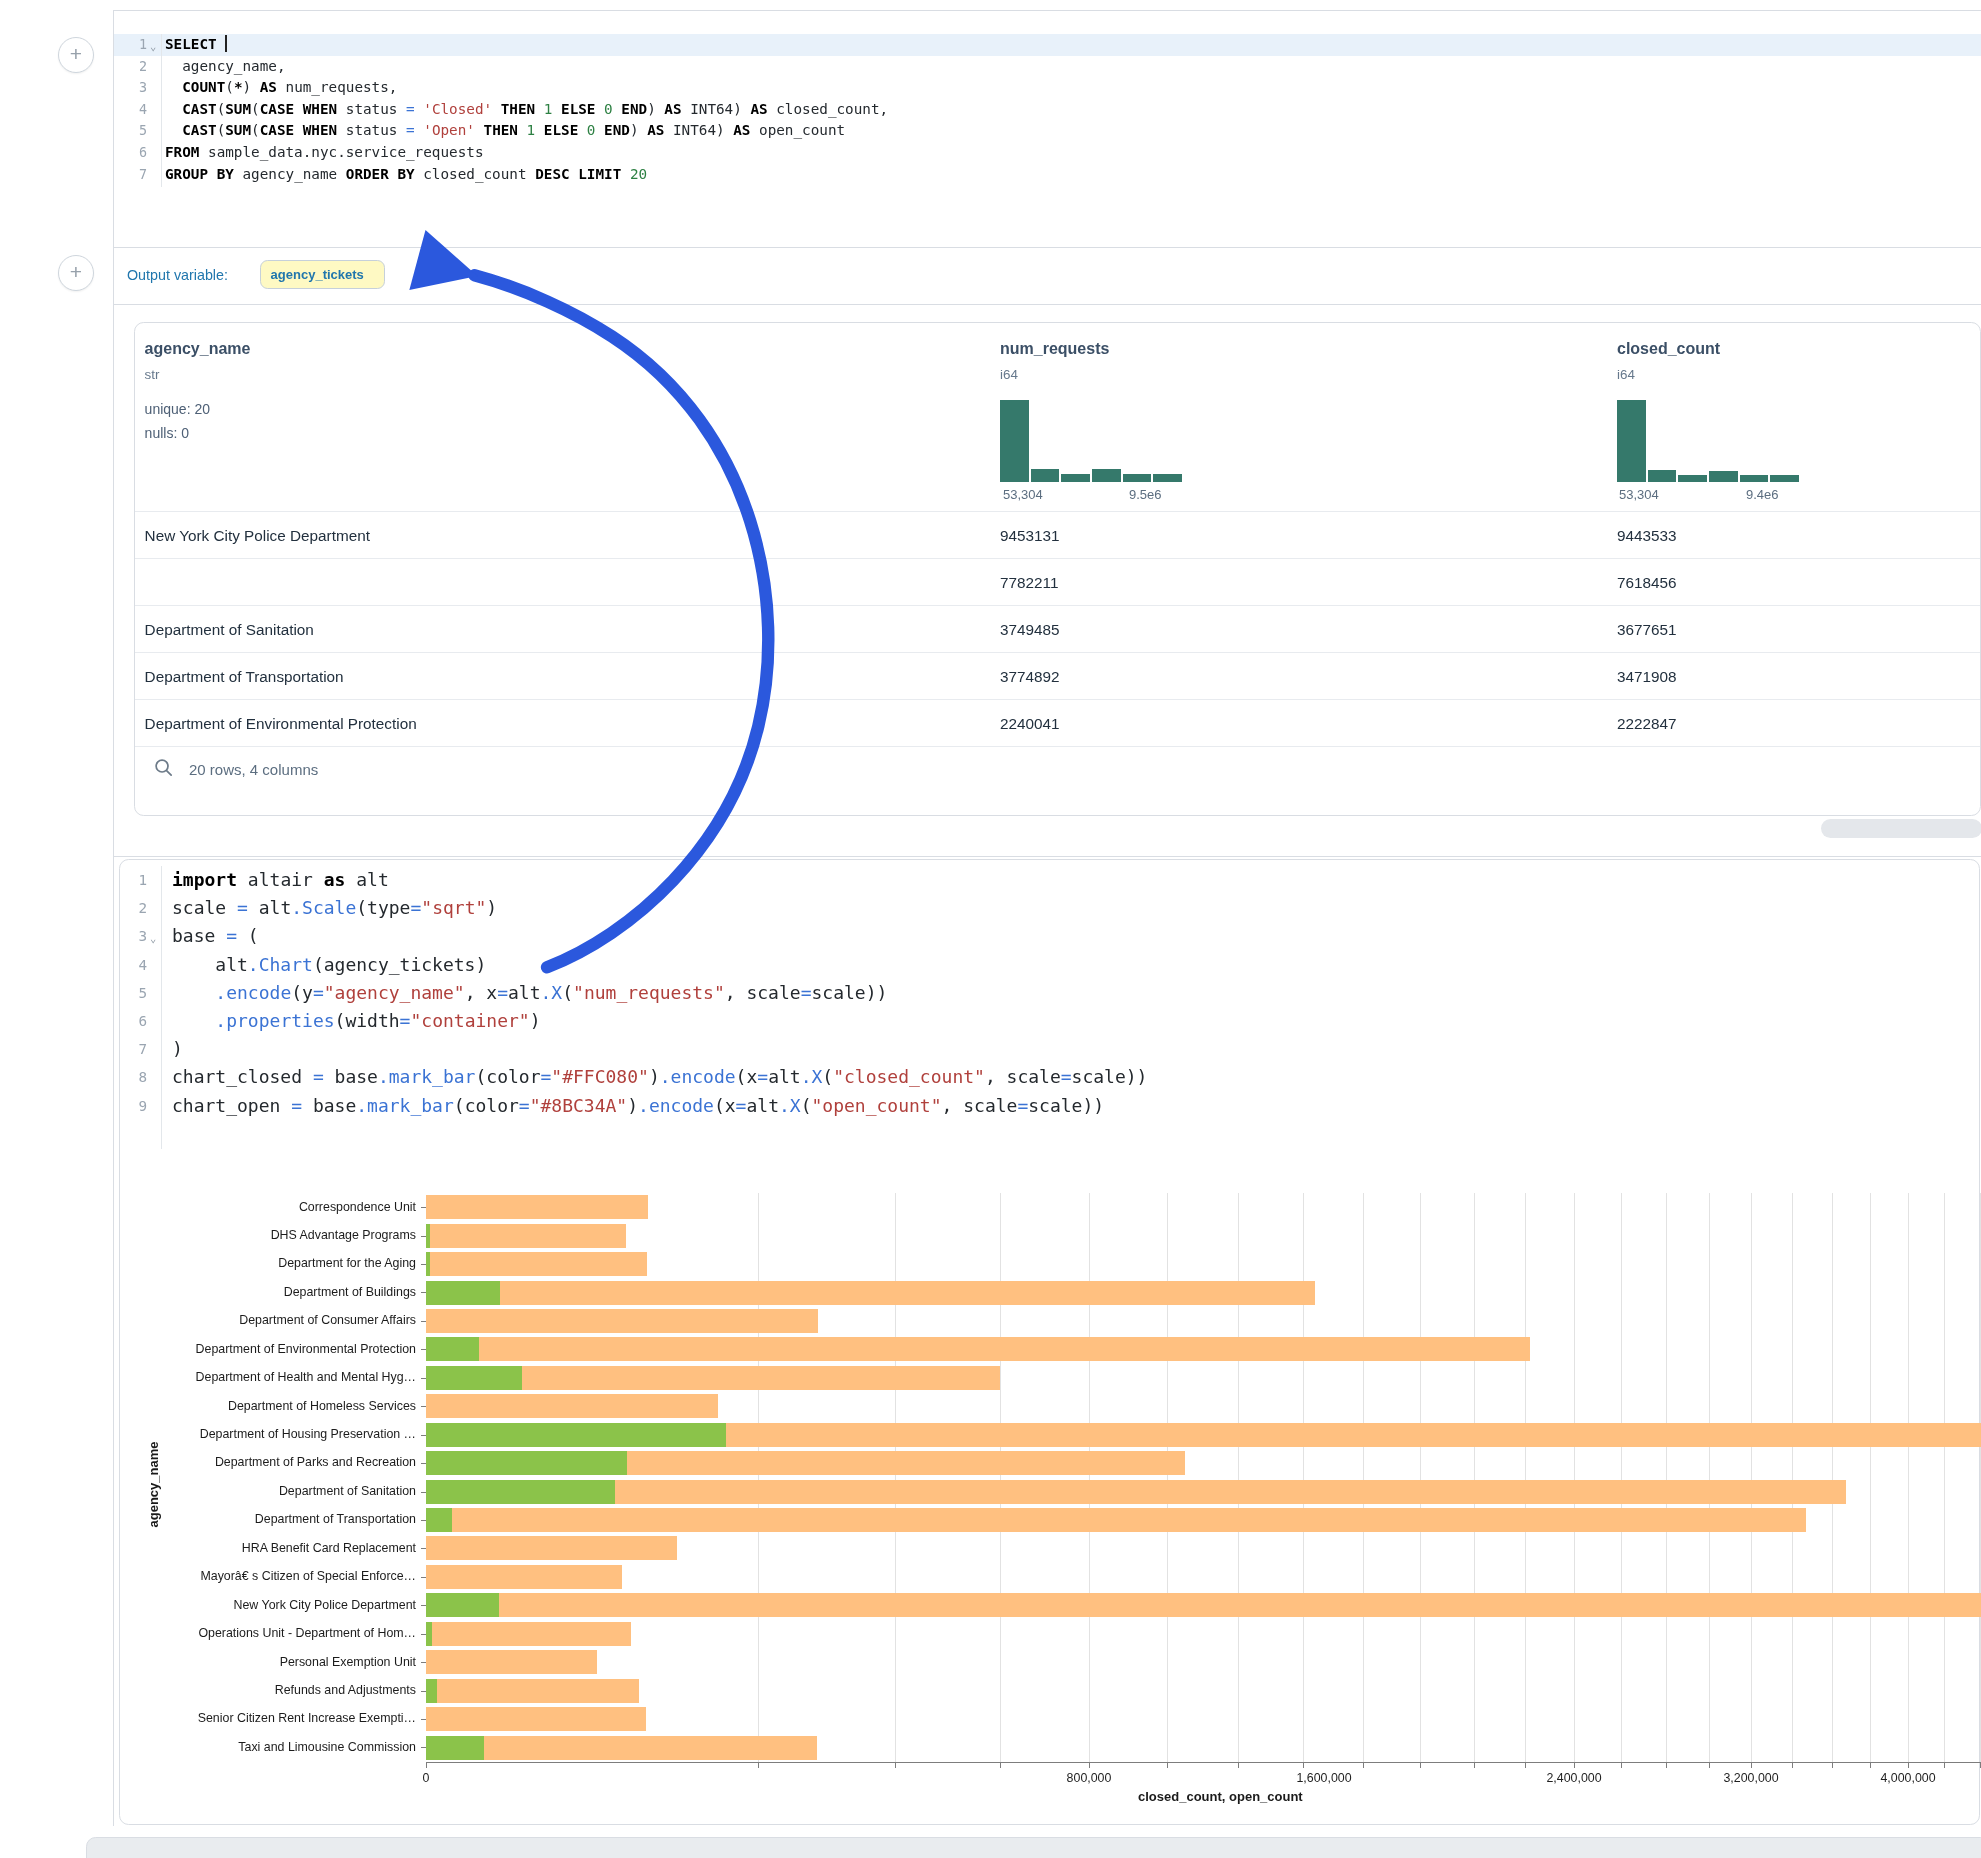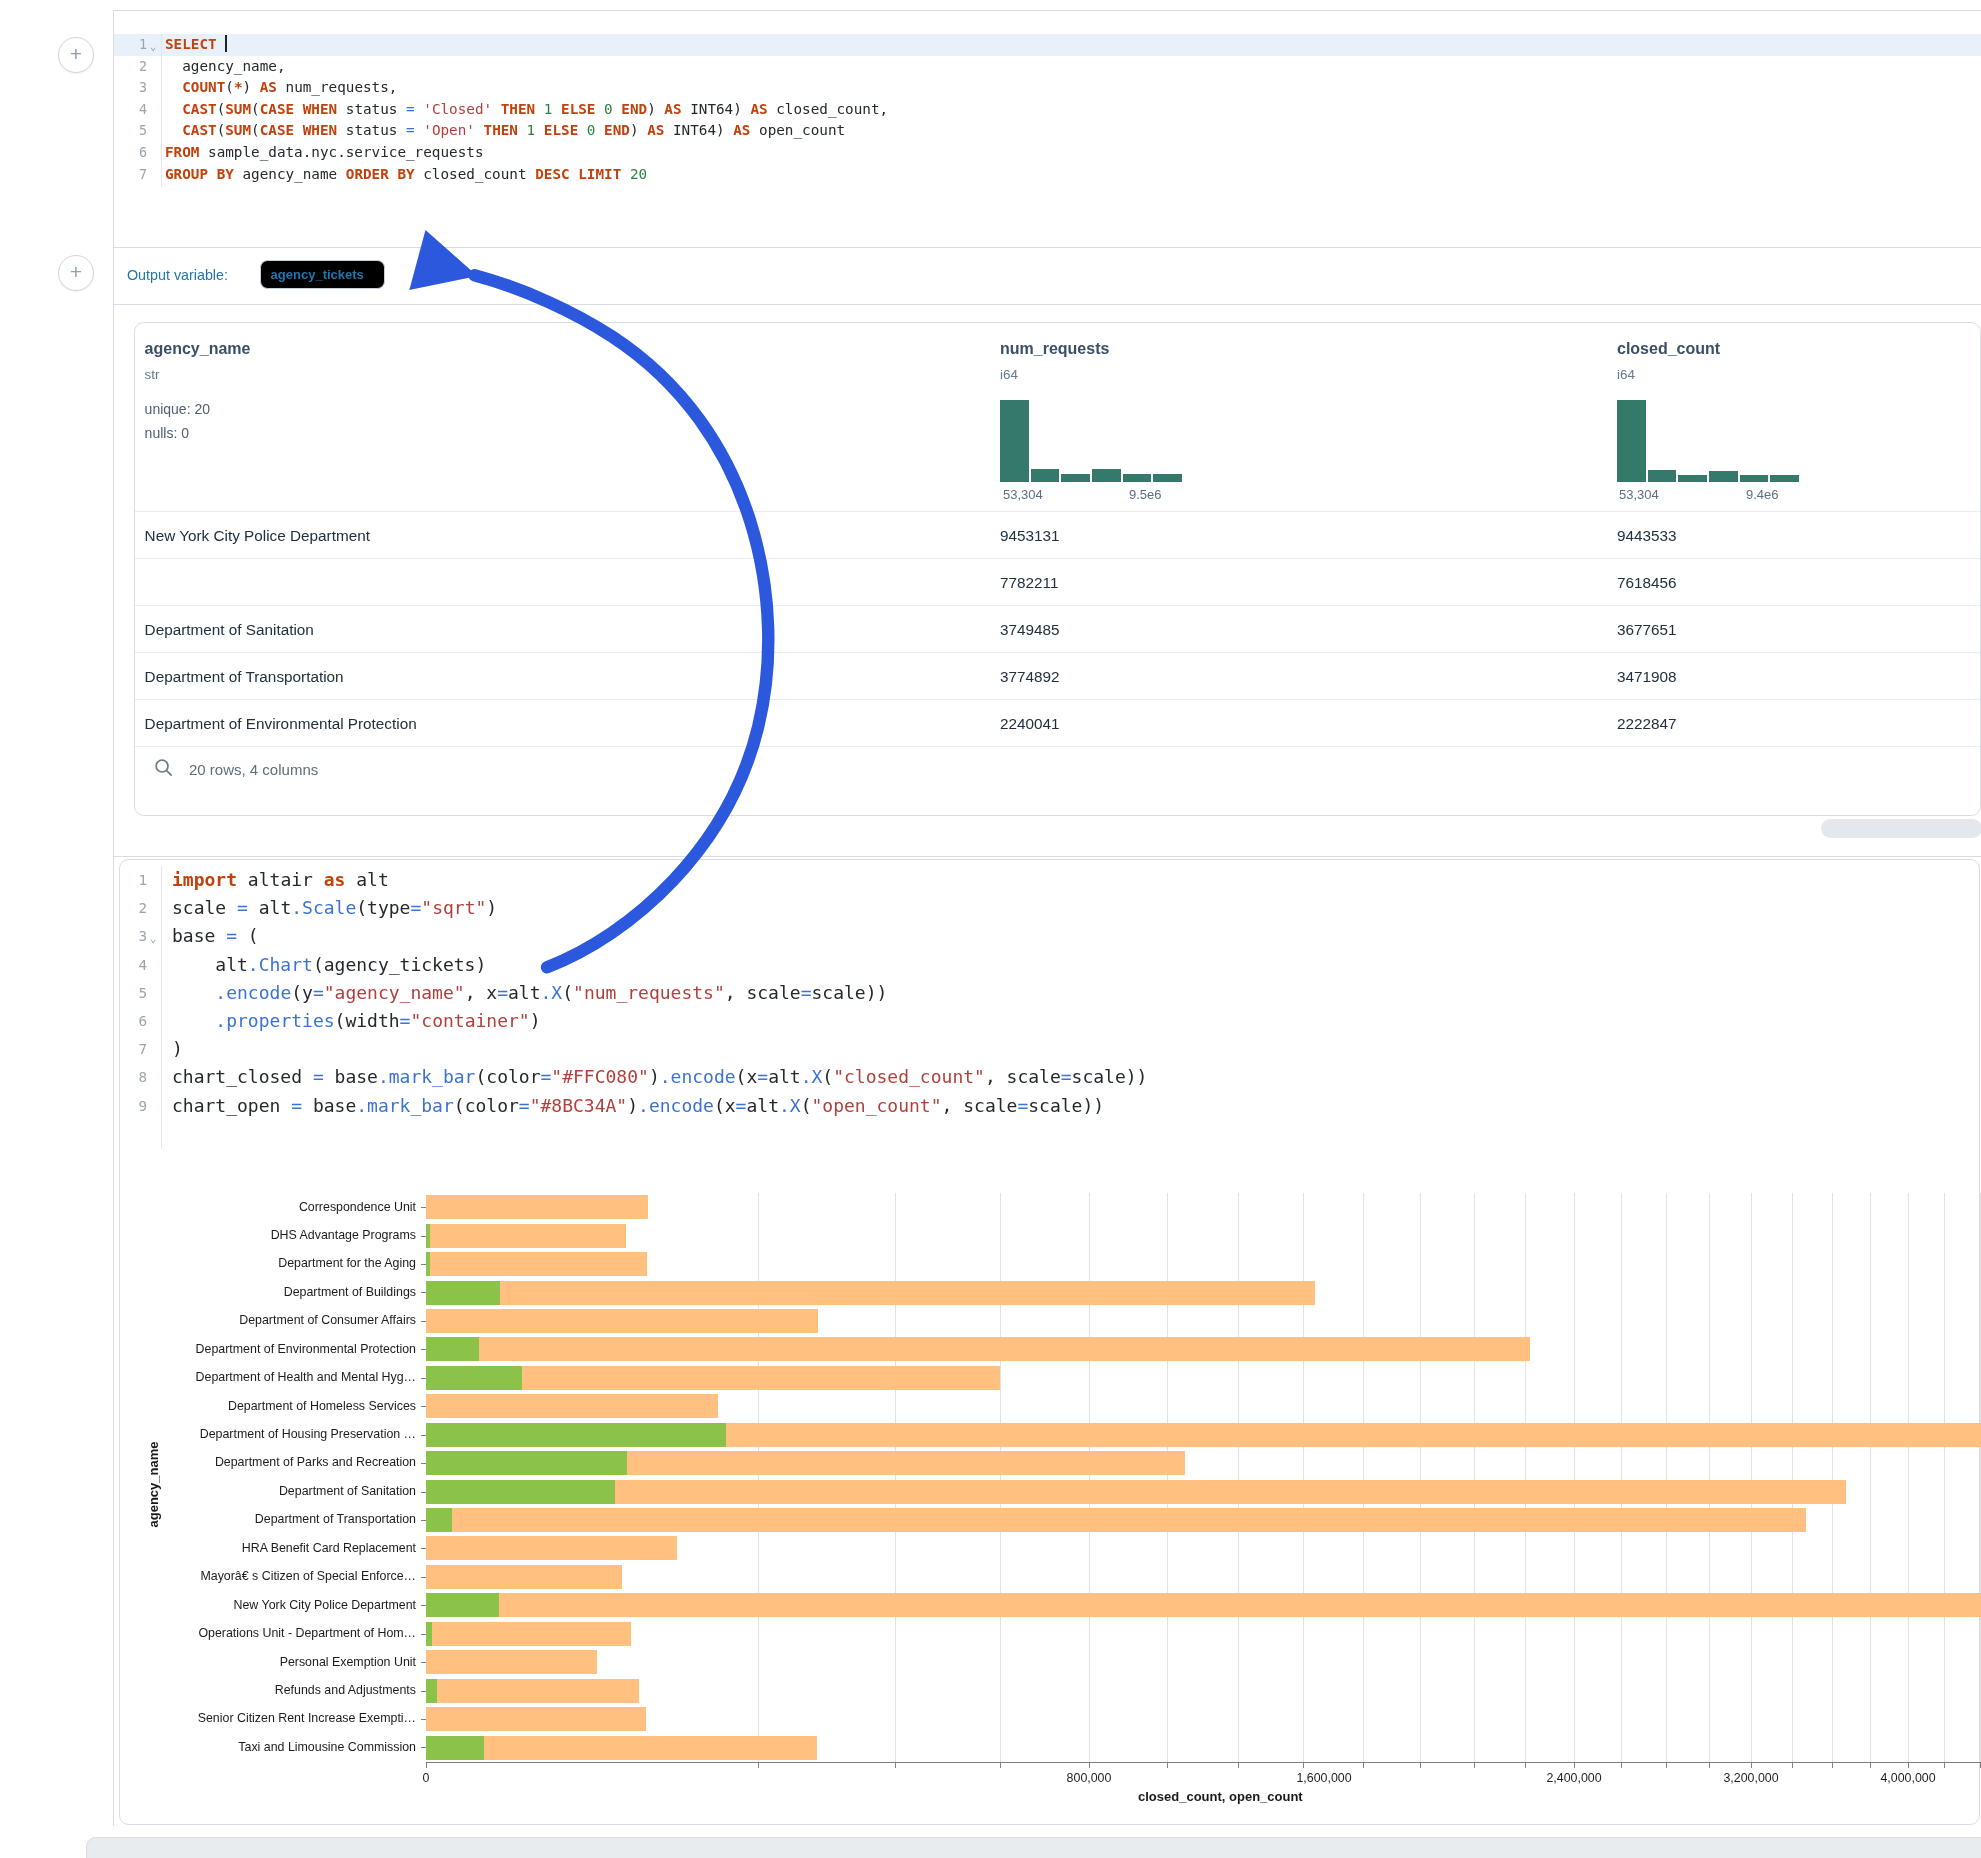--- a/index.html
+++ b/index.html
@@ -12,30 +12,30 @@
   .plusbtn{position:absolute;width:34px;height:34px;border-radius:50%;border:1px solid #cfd6dd;
            background:#fff;color:#97a1ab;font-size:21px;line-height:32.5px;text-align:center;
            box-shadow:0 1px 1.9px rgba(0,0,0,.06);}
   
   .codecell{position:absolute;font-family:"DejaVu Sans Mono",monospace;}
   .cl{position:absolute;left:0;right:0;white-space:pre;}
   .cl .ln{position:absolute;top:0;text-align:right;color:#9aa5b1;}
   .cl .chev{position:absolute;color:#8e99a4;font-size:10.5px;}
   .cl .code{position:absolute;top:0;color:#24292e;}
   .cl.active{background:#e8f1fa;}
-  .tok-k{color:#c2410c;font-weight:bold;}
+  .tok-k{color:#000000;font-weight:bold;}
   .tok-s{color:#b0403c;}
   .tok-n{color:#2d8043;}
   .tok-o{color:#3b73d4;}
   .tok-f{color:#3b73d4;}
   .tok-t{color:#24292e;}
   .cursor{display:inline-block;width:1.9px;height:17px;background:#222;vertical-align:-2.9px;}
   
   .outlabel{color:#2076ad;font-weight:normal;font-size:14.3px;}
-  .varbadge{position:absolute;border:1px solid #c6d0da;border-radius:7.6px;background:#000000;
+  .varbadge{position:absolute;border:1px solid #c6d0da;border-radius:7.6px;background:#fef9c3;
             color:#2076ad;font-weight:bold;font-size:13px;line-height:27px;height:27px;
             padding:0 0 0 9.6px;overflow:hidden;white-space:nowrap;}
   
   .panel{position:absolute;background:#fff;border:1px solid #d9dde3;border-radius:9.6px;}
   .colname{position:absolute;font-size:16px;font-weight:bold;color:#3b4f66;}
   .coltype{position:absolute;font-size:13.4px;color:#66788c;}
   .colstat{position:absolute;font-size:14px;color:#4e6076;}
   .hist{position:absolute;width:182px;height:84px;display:flex;align-items:flex-end;gap:1.9px;}
   .hist .hb{flex:1;background:#35796b;}
   .histlab{position:absolute;font-size:13px;color:#5c6e80;}

